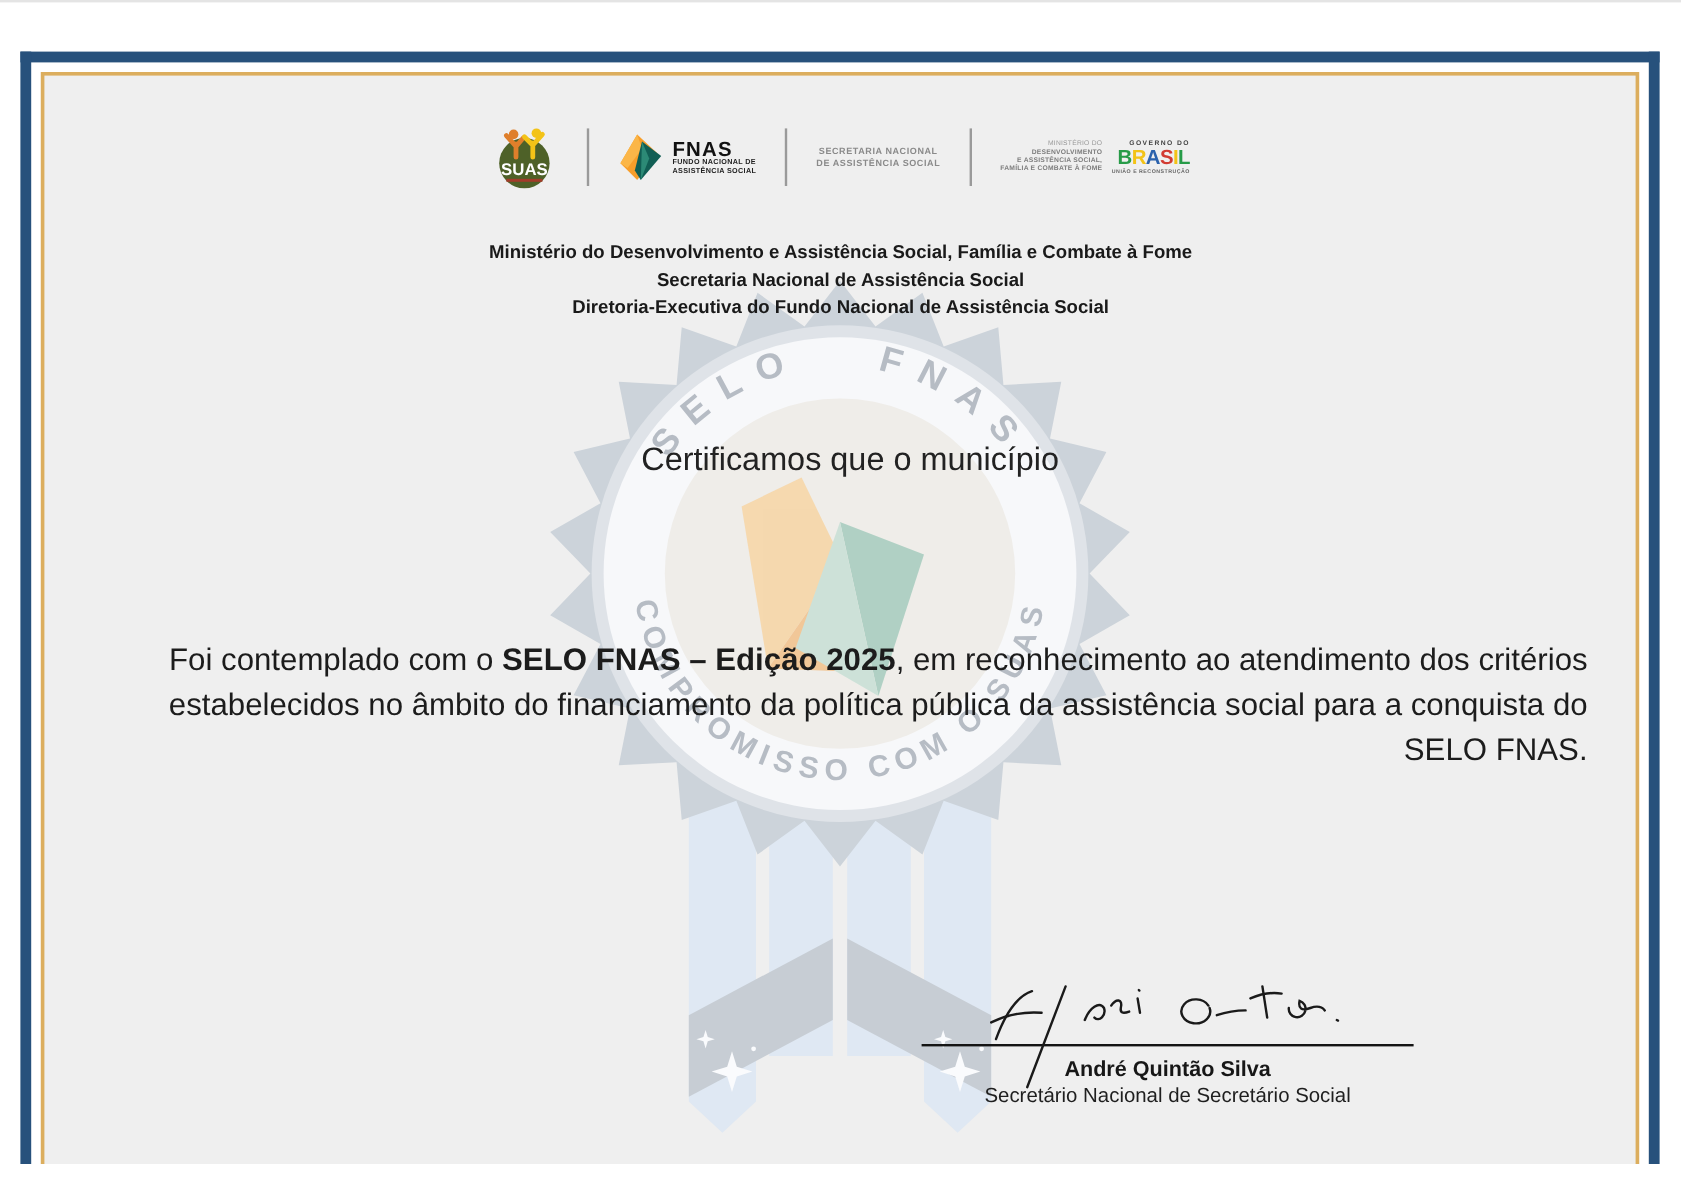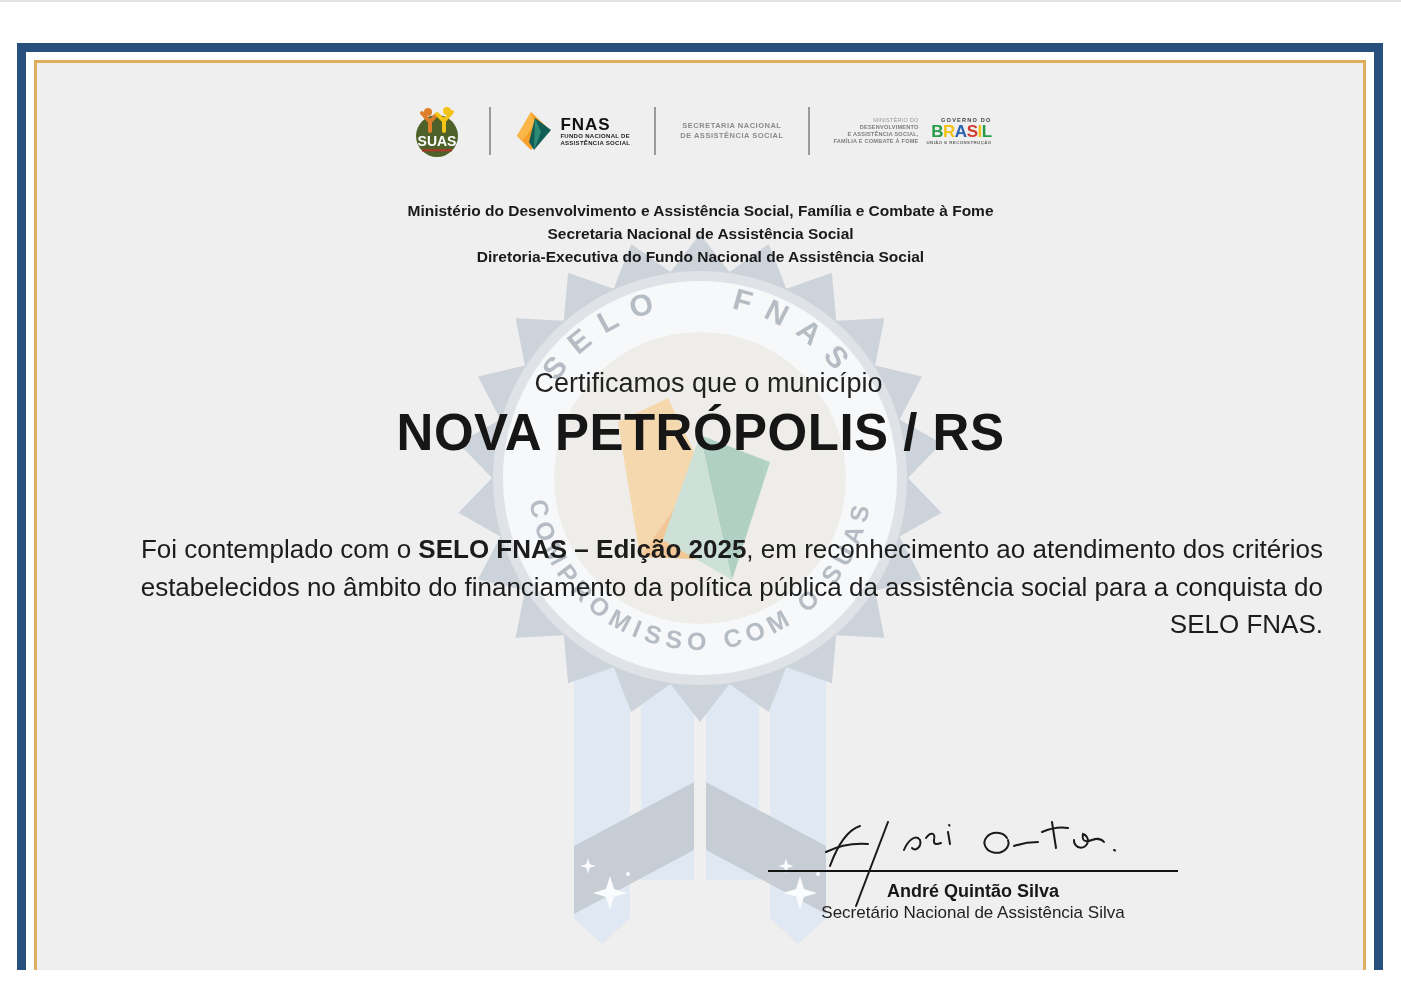--- a/index.html
+++ b/index.html
@@ -158,21 +158,20 @@
     </div>
   </div>
 
   <div id="org-header">
     <div>Ministério do Desenvolvimento e Assistência Social, Família e Combate à Fome</div>
     <div>Secretaria Nacional de Assistência Social</div>
     <div>Diretoria-Executiva do Fundo Nacional de Assistência Social</div>
   </div>
 
   <div id="certify-line">Certificamos que o município</div>
-  <div id="municipality">NOVA PETRÓPOLIS / RS</div>
   <div id="body-par"><span>Foi contemplado com o </span><b>SELO FNAS – Edição 2025</b><span>, em reconhecimento ao atendimento dos critérios estabelecidos no âmbito do financiamento da política pública da assistência social para a conquista do SELO FNAS.</span></div>
 
 
   <div class="sig" id="sig-right">
     <div class="sig-scribble">
       <svg width="410" height="82" viewBox="0 0 410 82" fill="none" stroke="#1a1a1a" stroke-width="2" stroke-linecap="round">
         <path d="M88,118 L120,34"></path>
         <path d="M62,78 C70,56 80,42 92,38"></path>
         <path d="M58,64 C72,57 86,55 100,56"></path>
         <path d="M136,62 C140,52 148,46 152,52 C154,58 148,64 144,60"></path>
@@ -182,15 +181,15 @@
         <path d="M240,52 a12,10 0 1 1 -1,-2"></path>
         <path d="M246,58 Q258,54 270,54"></path>
         <path d="M284,34 L288,60"></path>
         <path d="M274,44 Q288,38 300,40"></path>
         <path d="M306,52 a7,7 0 1 0 9,-6 Q313,56 324,52 Q332,49 336,54"></path>
         <path d="M346,62 l1,0.5"></path>
       </svg>
     </div>
     <div class="sig-line"></div>
     <div class="sig-name">André Quintão Silva</div>
-    <div class="sig-role">Secretário Nacional de Assistência Silva</div>
+    <div class="sig-role">Secretário Nacional de Secretário Social</div>
   </div>
 </div>
 
 </body></html>

